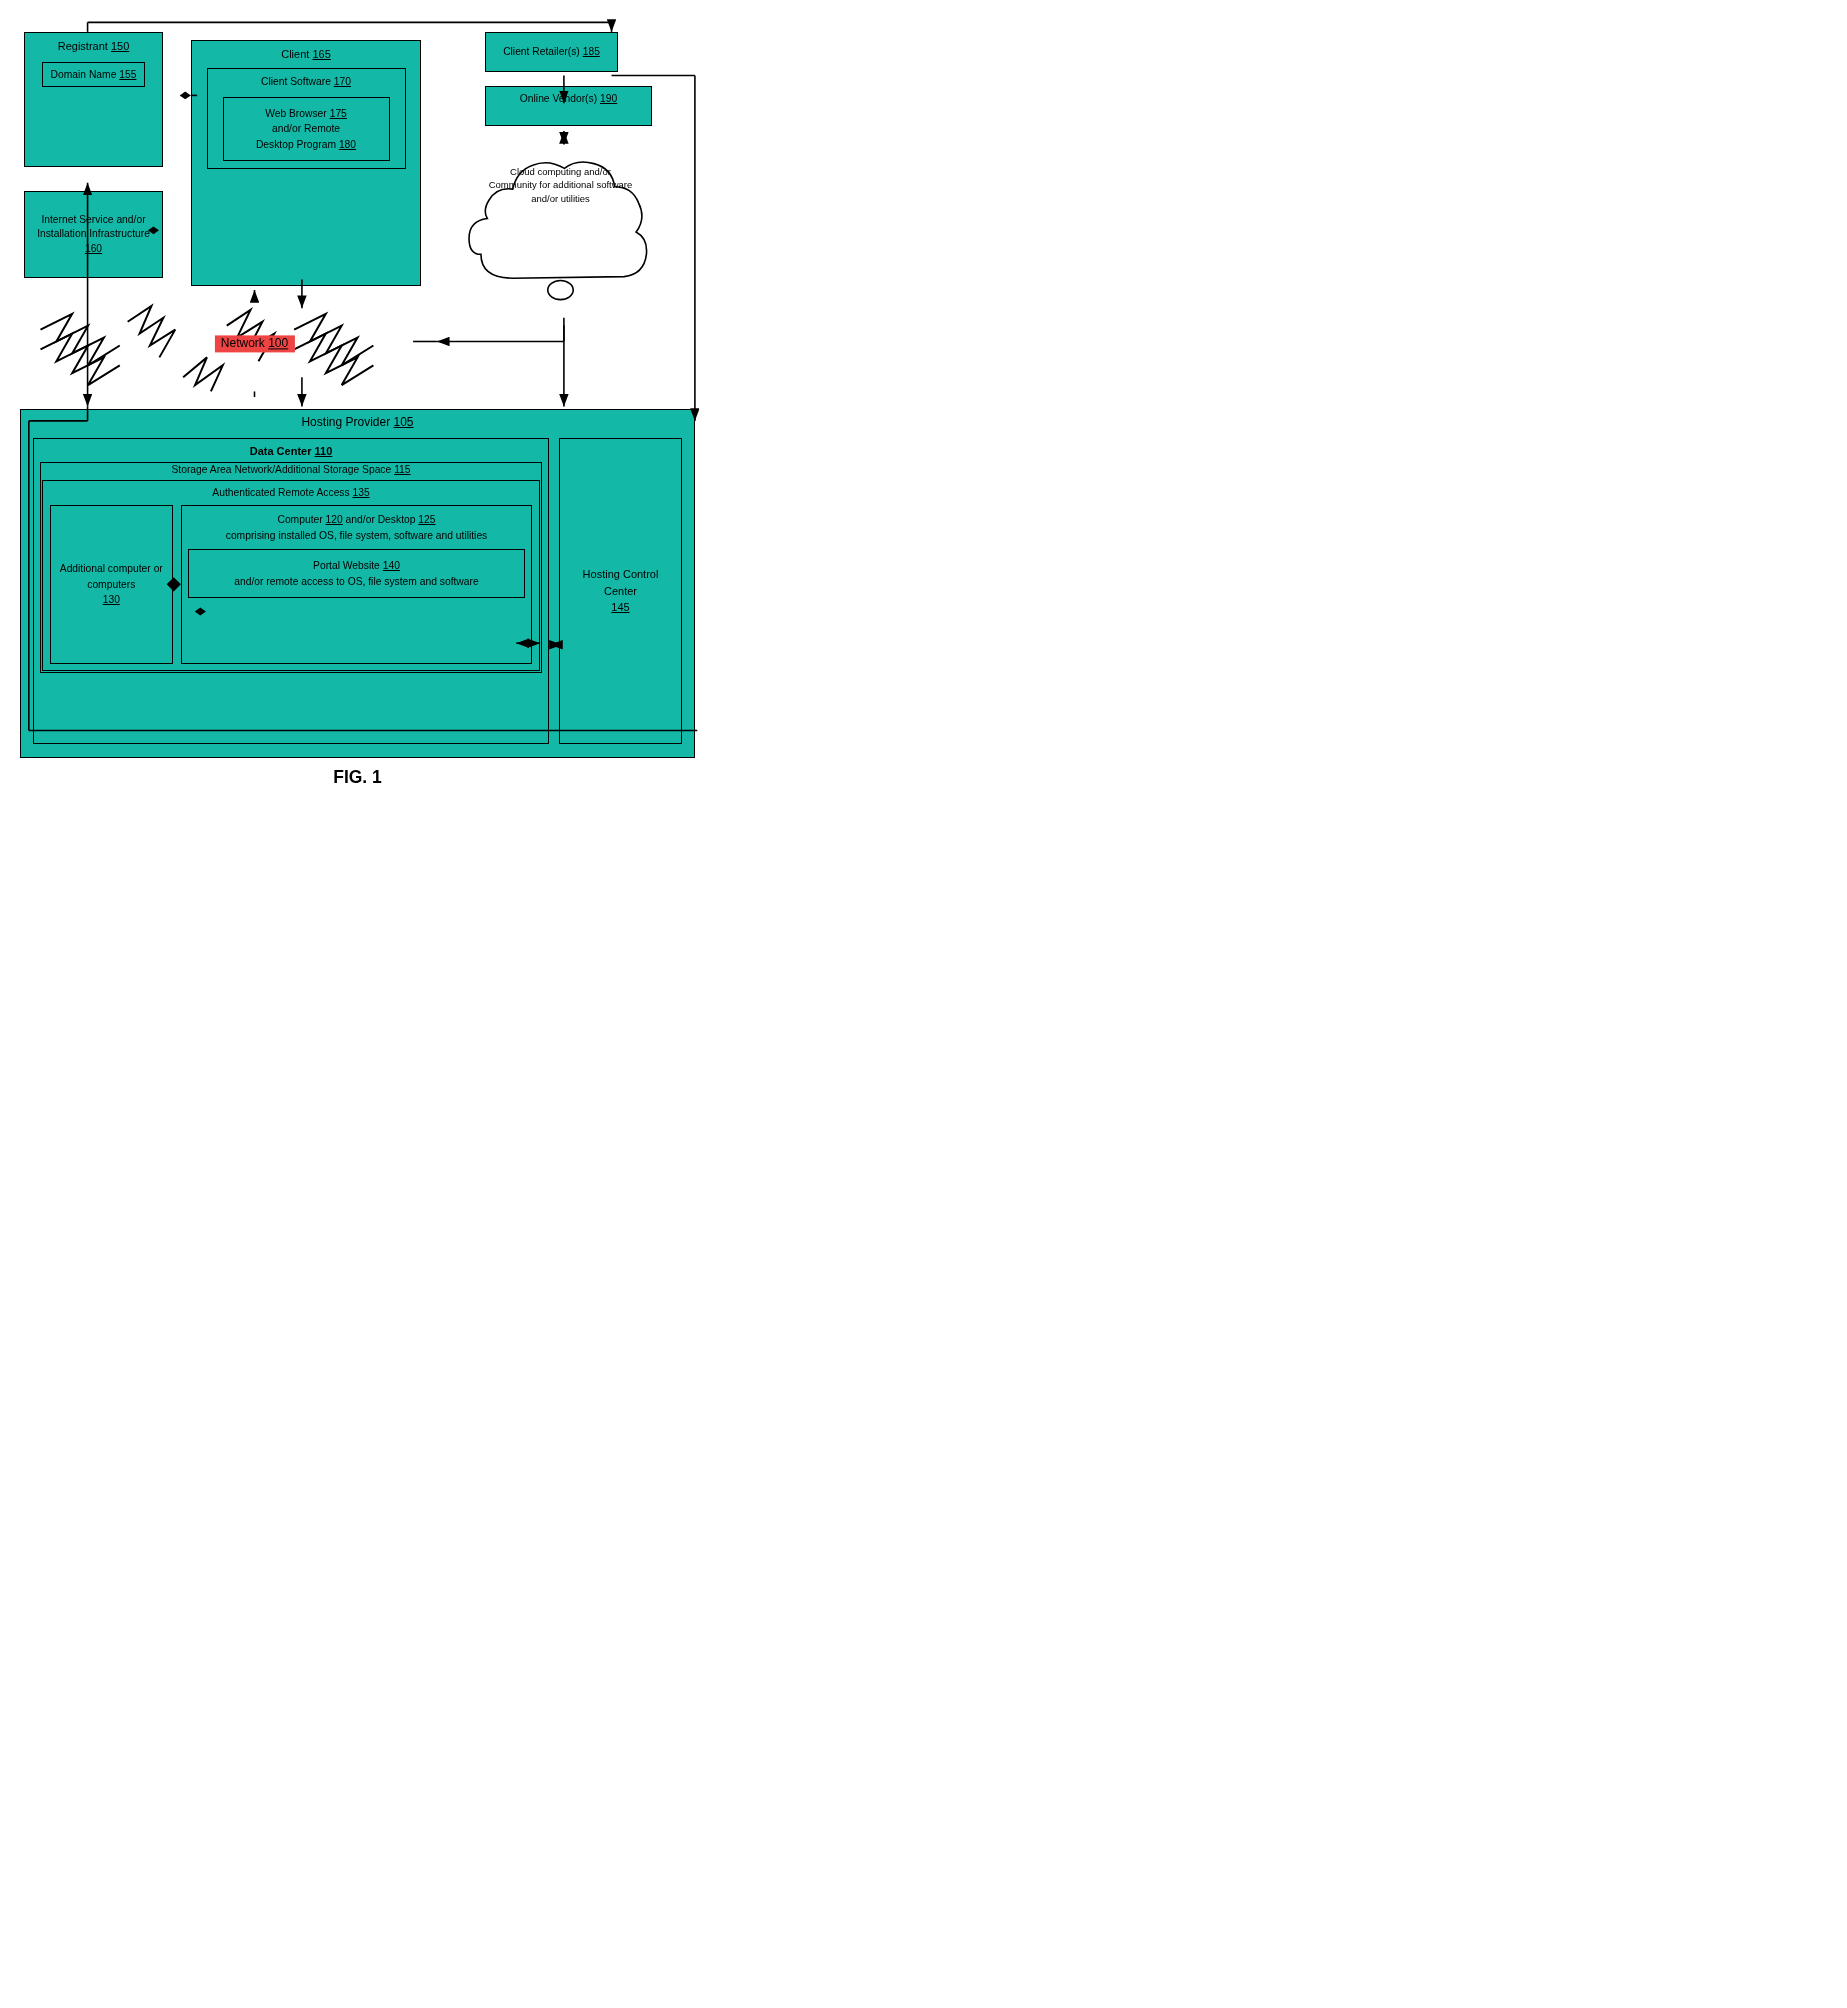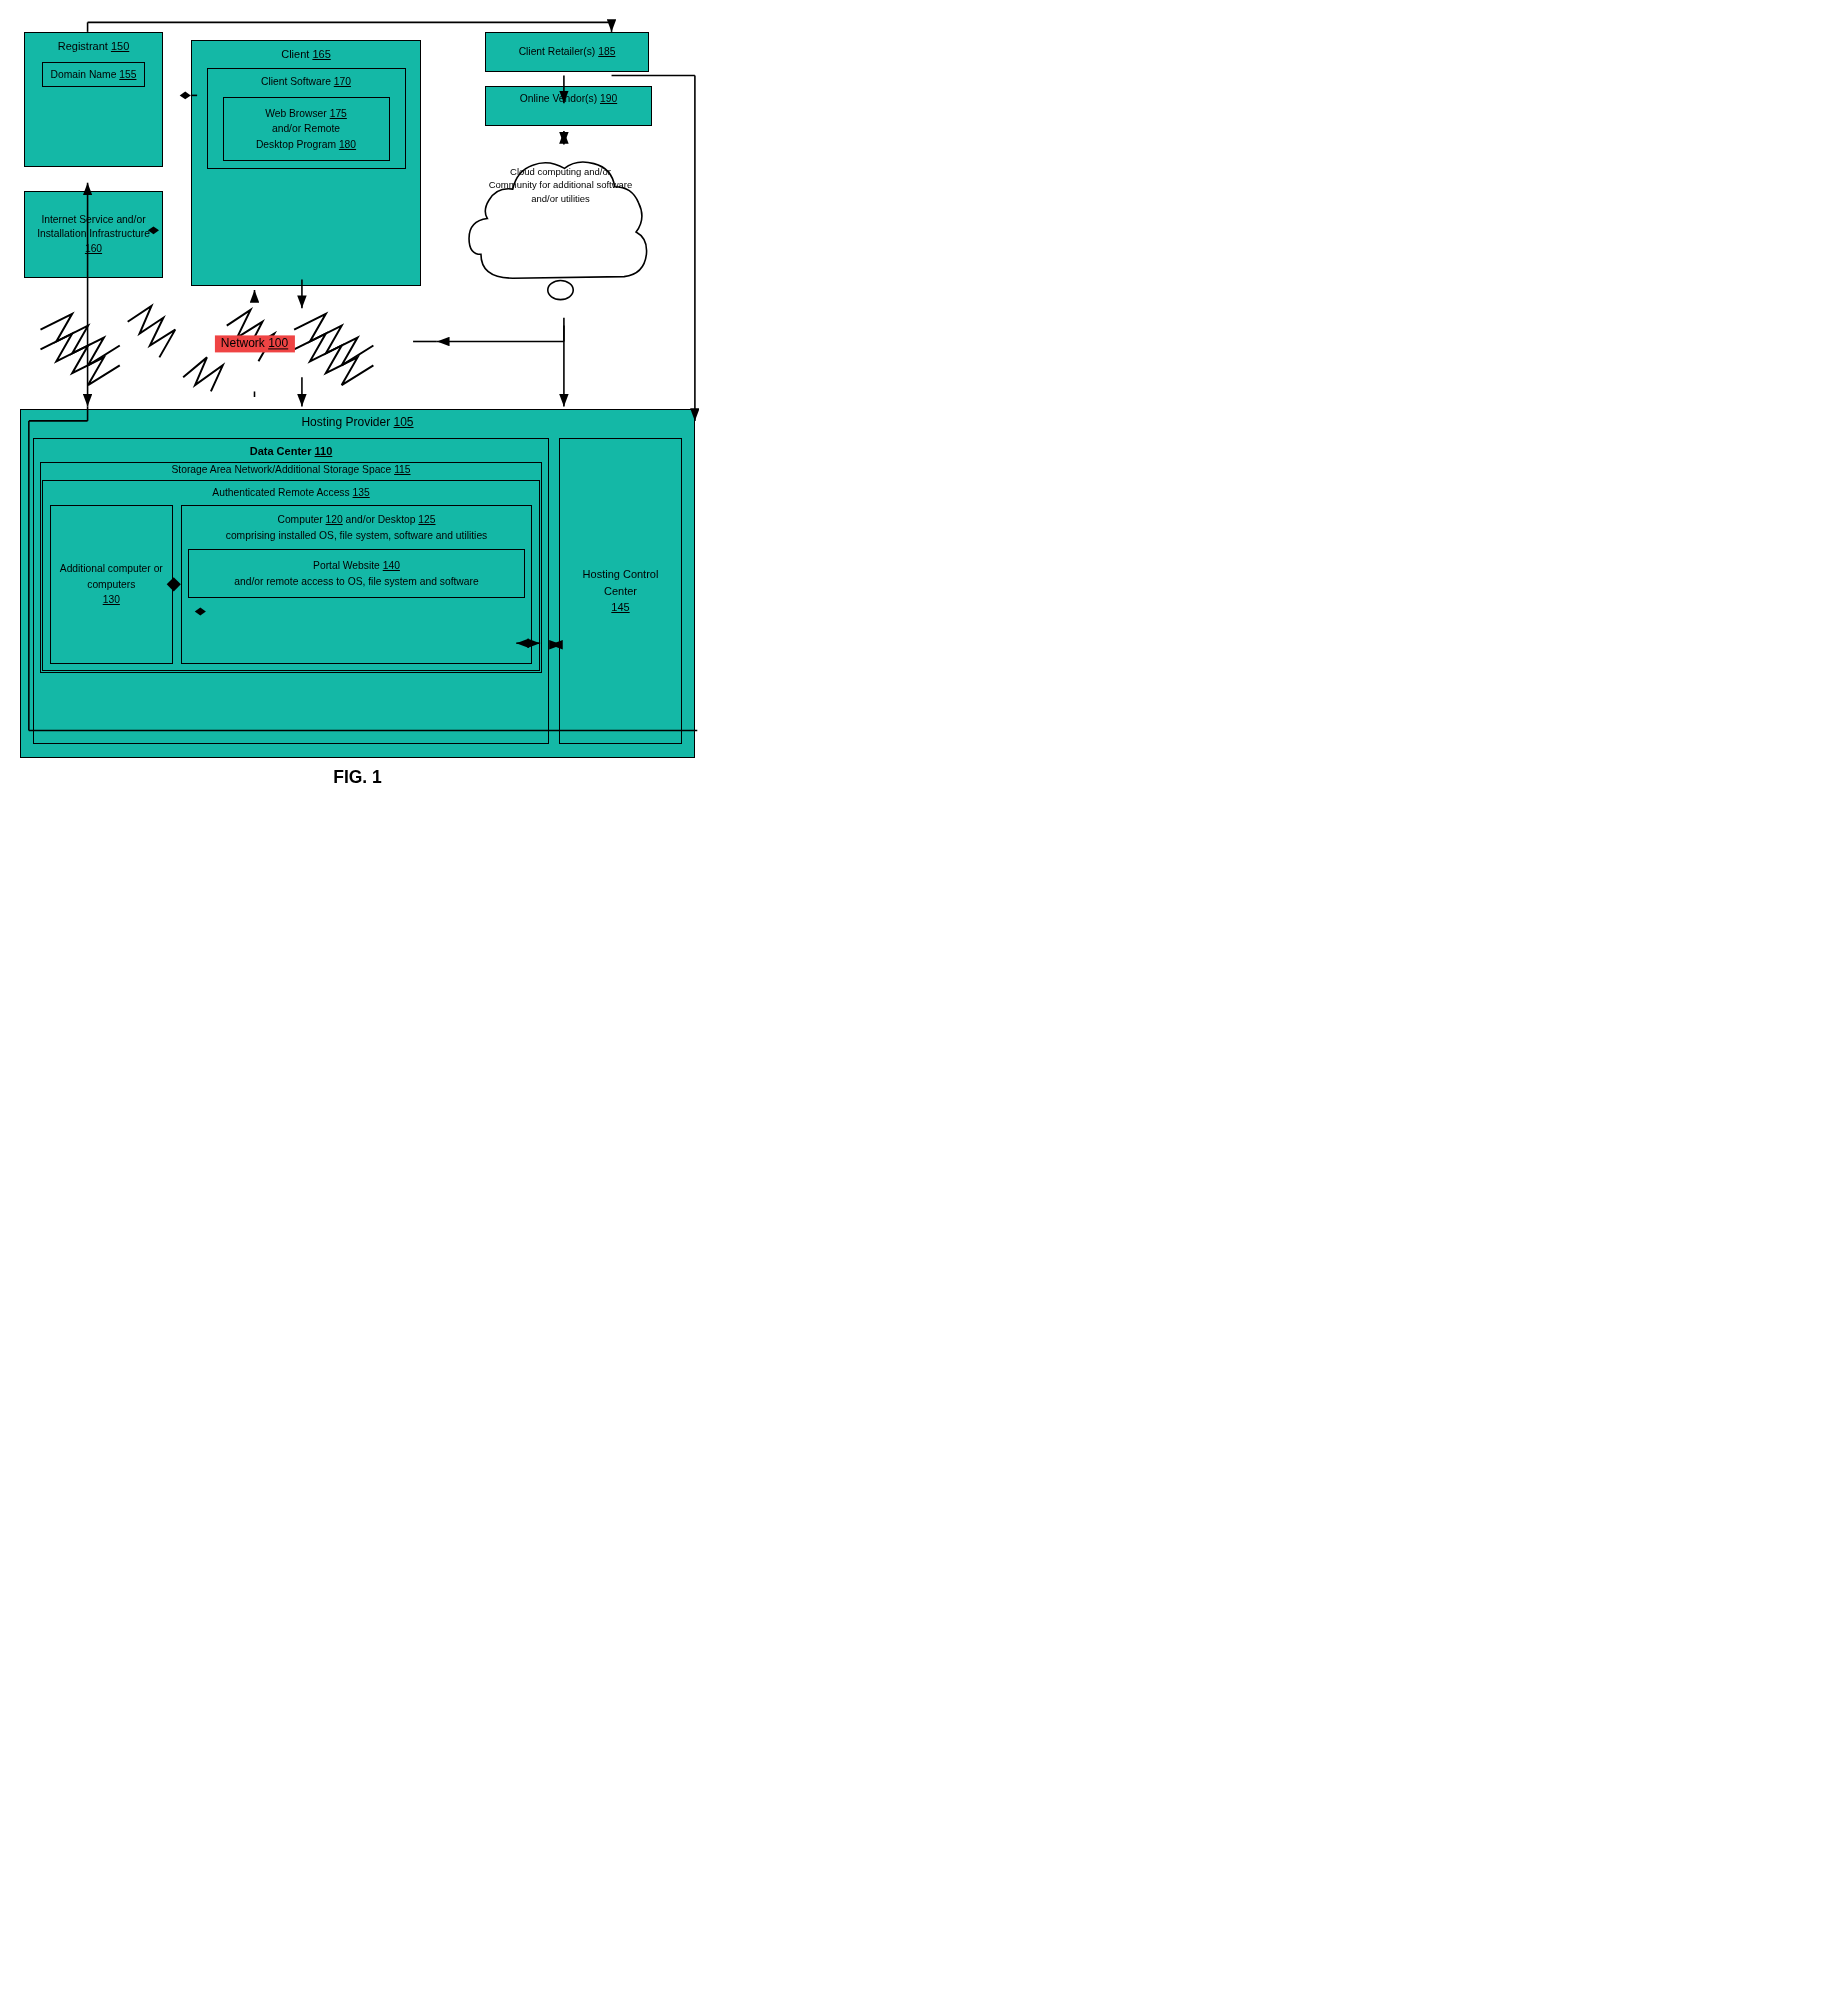--- a/index.html
+++ b/index.html
@@ -147,21 +147,21 @@
       <div class="box-label" style="font-size:10.3px;">
         <span>Client Software</span> <span class="underline">170</span>
       </div>
       <div style="border:1.6px solid #000; margin:8px auto 0; width:167px; padding:8px; text-align:center; font-size:10.3px; line-height:1.5;">
         <span>Web Browser</span> <span class="underline">175</span><br>
         <span>and/or Remote<br>Desktop Program <span class="underline">180</span></span>
       </div>
     </div>
   </div>
 
-  <div class="box" style="left:469px; top:16px; width:164px; height:40px; padding:4.8px; display:flex; align-items:center; justify-content:center;">
+  <div class="box" style="left:469px; top:16px; width:133px; height:40px; padding:4.8px; display:flex; align-items:center; justify-content:center;">
     <div class="box-label" style="font-size:10.3px;">
       <span>Client Retailer(s)</span> <span class="underline">185</span>
     </div>
   </div>
 
   <div class="box" style="left:469px; top:70px; width:167px; height:40px; padding:4.8px; display:flex; justify-content:center;">
     <div class="box-label" style="font-size:10.3px;">
       <span>Online Vendor(s)</span> <span class="underline">190</span>
     </div>
   </div>

